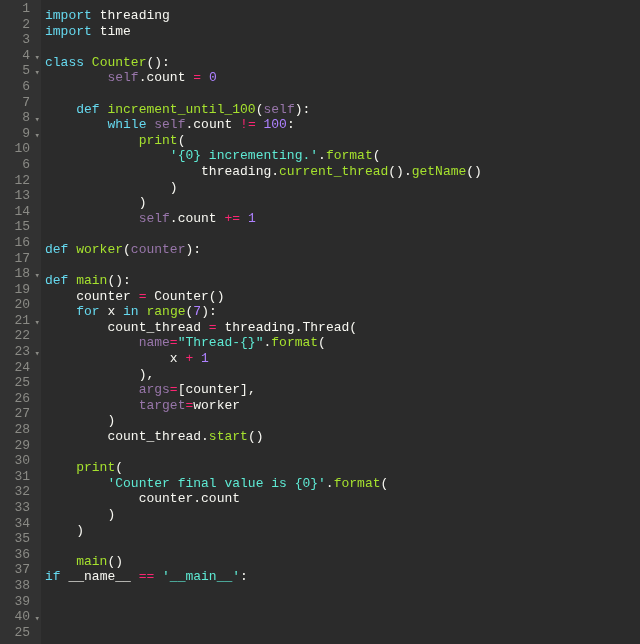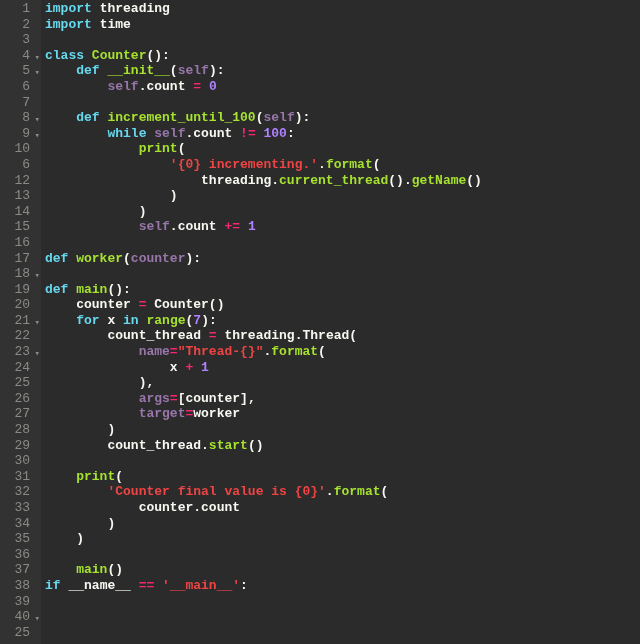--- a/index.html
+++ b/index.html
@@ -31,30 +31,29 @@
   .fold{
     position:absolute;
     right:1px;
     top:3px;
     font-size:9px;
     color:#8a8a85;
   }
   .code{
     flex:1;
     padding-left:4px;
-    padding-top:1px;
+    padding-top:8px;
     overflow:hidden;
-    font-weight:bold;
   }
   .line{height:15.6px;white-space:pre;}
   .kw{color:#66d9ef;}        
   .self{color:#9876aa;}      
   .fn{color:#a6e22e;}        
   .op{color:#f92672;}        
-  .str{color:#ef4444;margin-top:29px;}       
+  .str{color:#5eead4;margin-top:29px;}       
   .num{color:#ae81ff;}       
   .name{color:#a6e22e;}
   .plain{color:#f8f8f2;}
   .par{color:#f8f8f2;}
 </style>
 </head>
 <body>
 
 <div class="editor">
   <div class="gutter">
@@ -98,21 +97,20 @@
       <div class="grow">38</div>
       <div class="grow">39</div>
       <div class="grow">40<span class="fold">▾</span></div>
       <div class="grow">25</div>
     </div>
   <div class="code">
 <div class="line"><span class="kw">import</span><span class="plain"> </span><span class="plain">threading</span></div>
 <div class="line"><span class="kw">import</span><span class="plain"> </span><span class="plain">time</span></div>
 <div class="line"></div>
 <div class="line"><span class="kw">class</span><span class="plain"> </span><span class="name">Counter</span><span class="par">():</span></div>
-<div class="line"><span class="plain">    </span><span class="kw">def</span><span class="plain"> </span><span class="fn">__init__</span><span class="par">(</span><span class="self">self</span><span class="par">):</span></div>
 <div class="line"><span class="plain">        </span><span class="self">self</span><span class="plain">.</span><span class="plain">count</span><span class="op"> = </span><span class="num">0</span></div>
 <div class="line"></div>
 <div class="line"><span class="plain">    </span><span class="kw">def</span><span class="plain"> </span><span class="fn">increment_until_100</span><span class="par">(</span><span class="self">self</span><span class="par">):</span></div>
 <div class="line"><span class="plain">        </span><span class="kw">while</span><span class="plain"> </span><span class="self">self</span><span class="plain">.</span><span class="plain">count</span><span class="op"> != </span><span class="num">100</span><span class="par">:</span></div>
 <div class="line"><span class="plain">            </span><span class="fn">print</span><span class="par">(</span></div>
 <div class="line"><span class="plain">                </span><span class="str">'{0} incrementing.'</span><span class="plain">.</span><span class="fn">format</span><span class="par">(</span></div>
 <div class="line"><span class="plain">                    </span><span class="plain">threading</span><span class="plain">.</span><span class="fn">current_thread</span><span class="par">().</span><span class="fn">getName</span><span class="par">()</span></div>
 <div class="line"><span class="plain">                </span><span class="par">)</span></div>
 <div class="line"><span class="plain">            </span><span class="par">)</span></div>
 <div class="line"><span class="plain">            </span><span class="self">self</span><span class="plain">.</span><span class="plain">count</span><span class="op"> += </span><span class="num">1</span></div>

